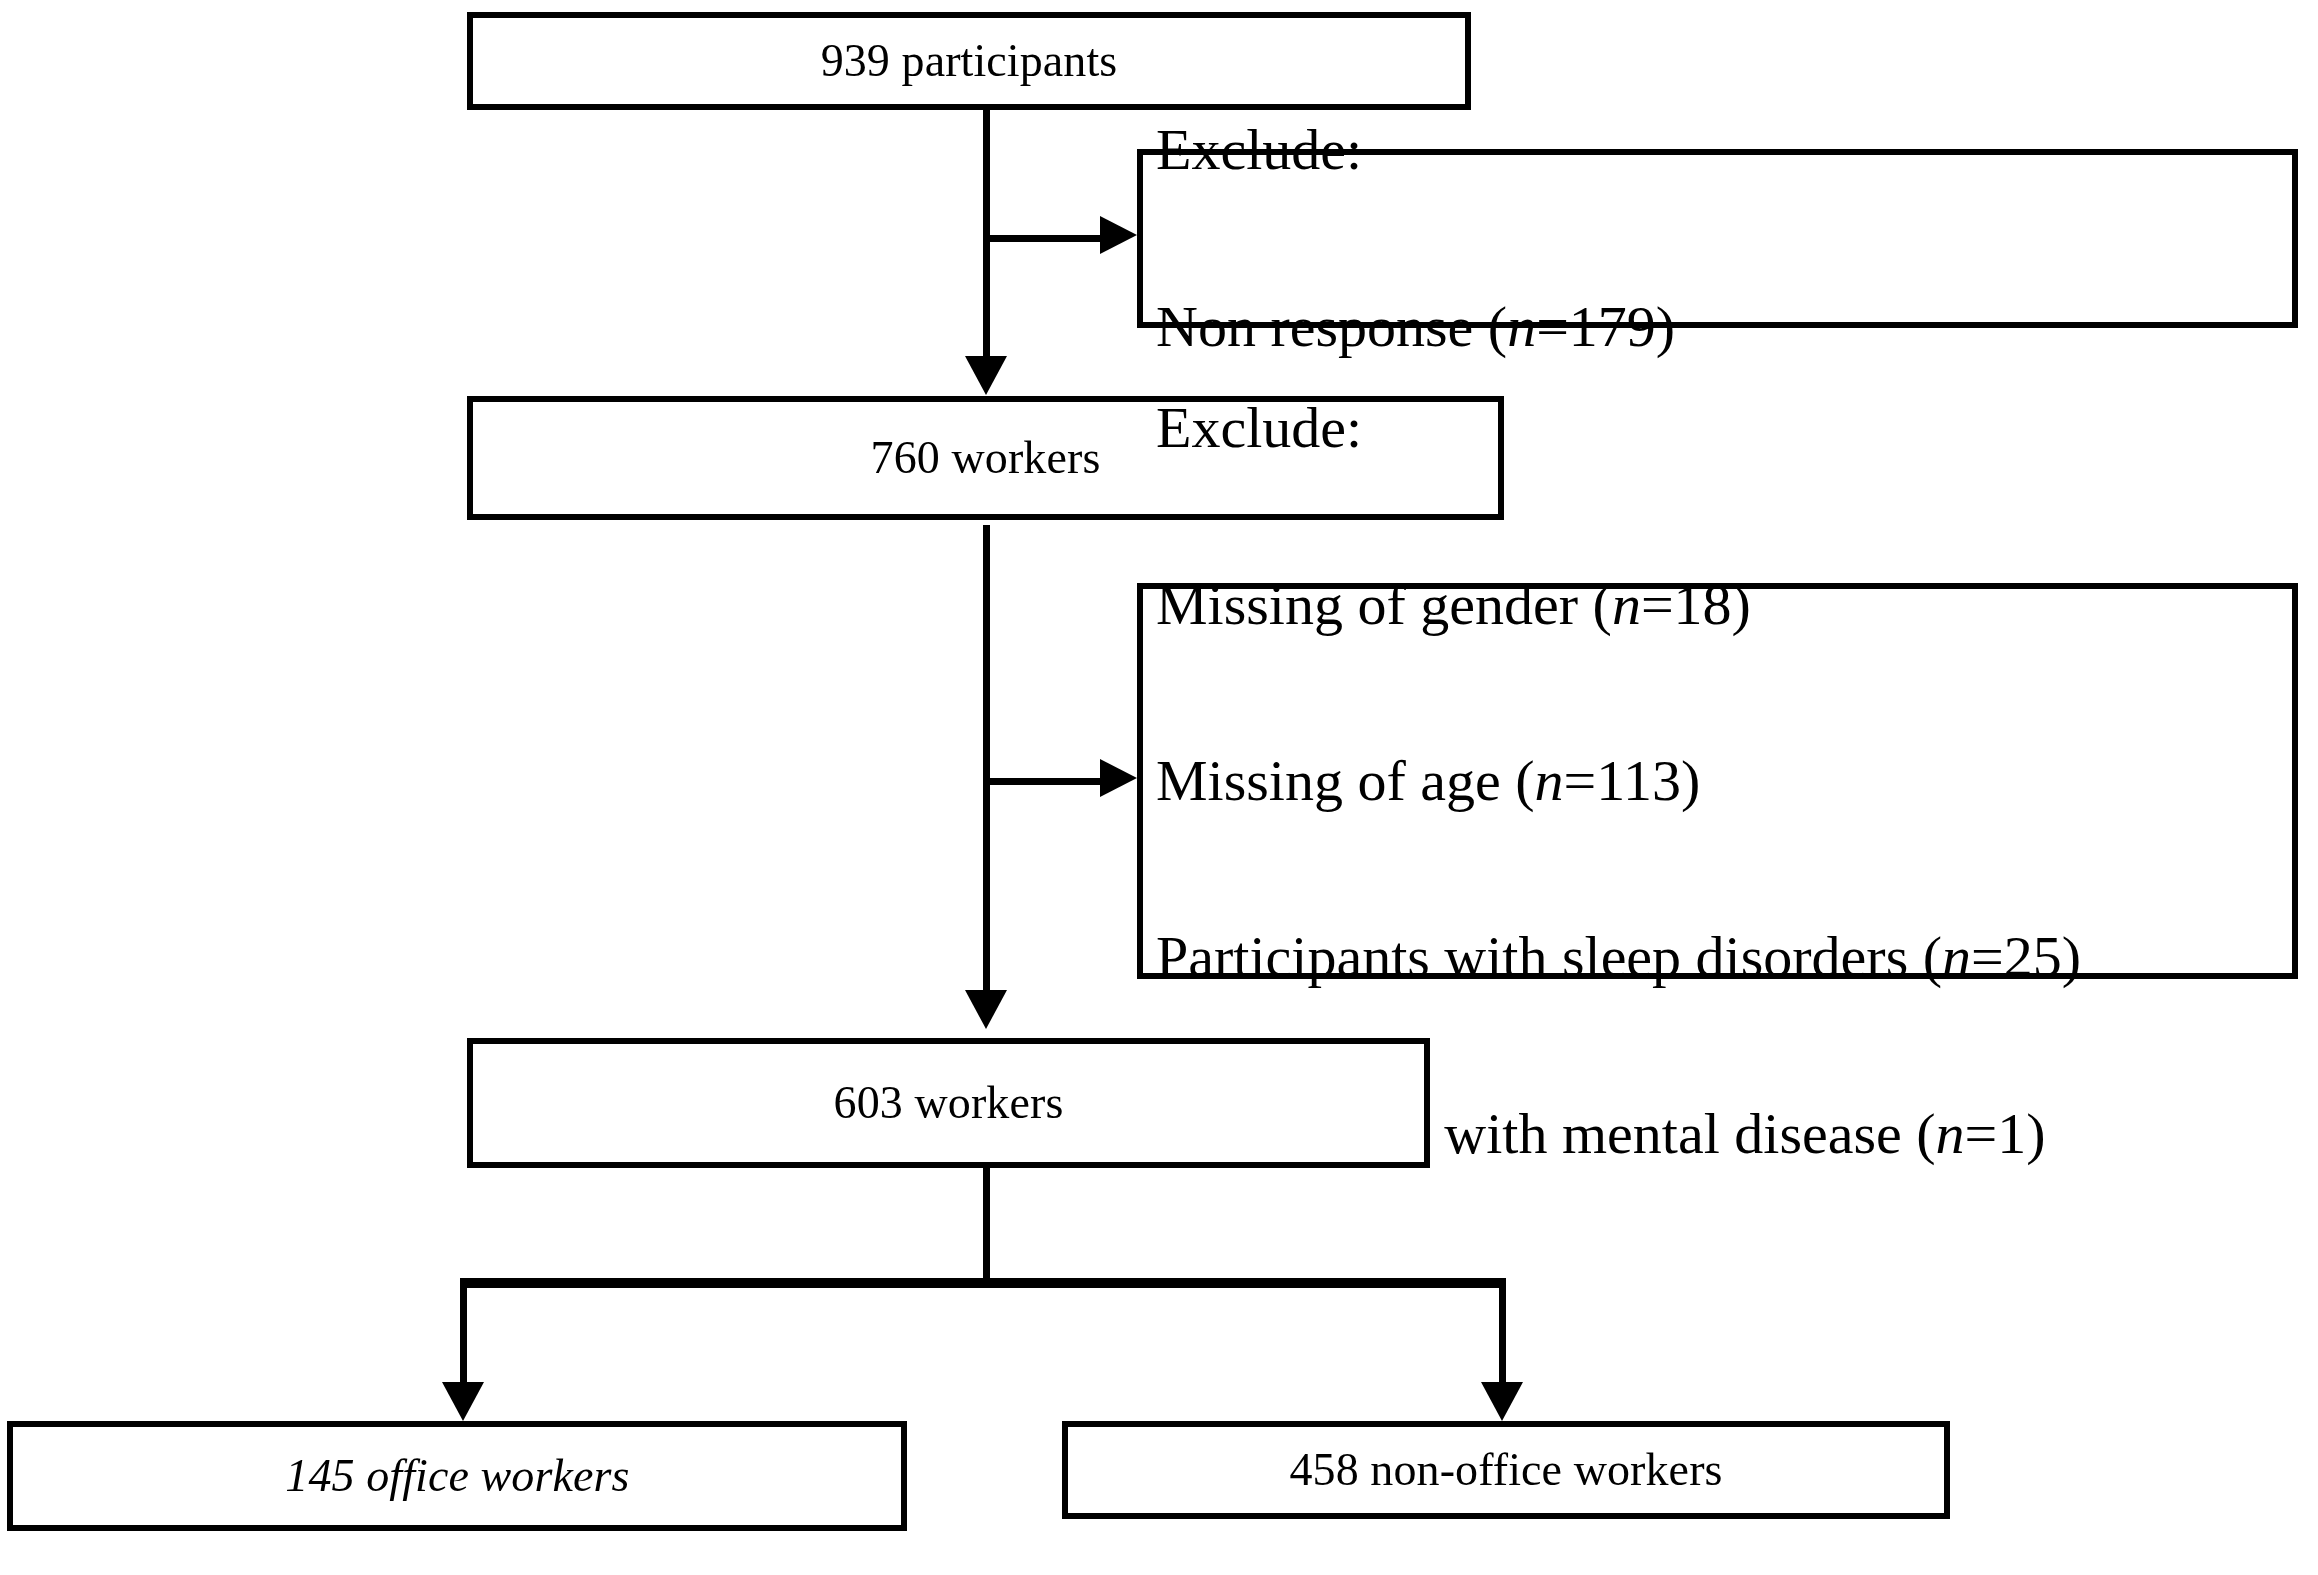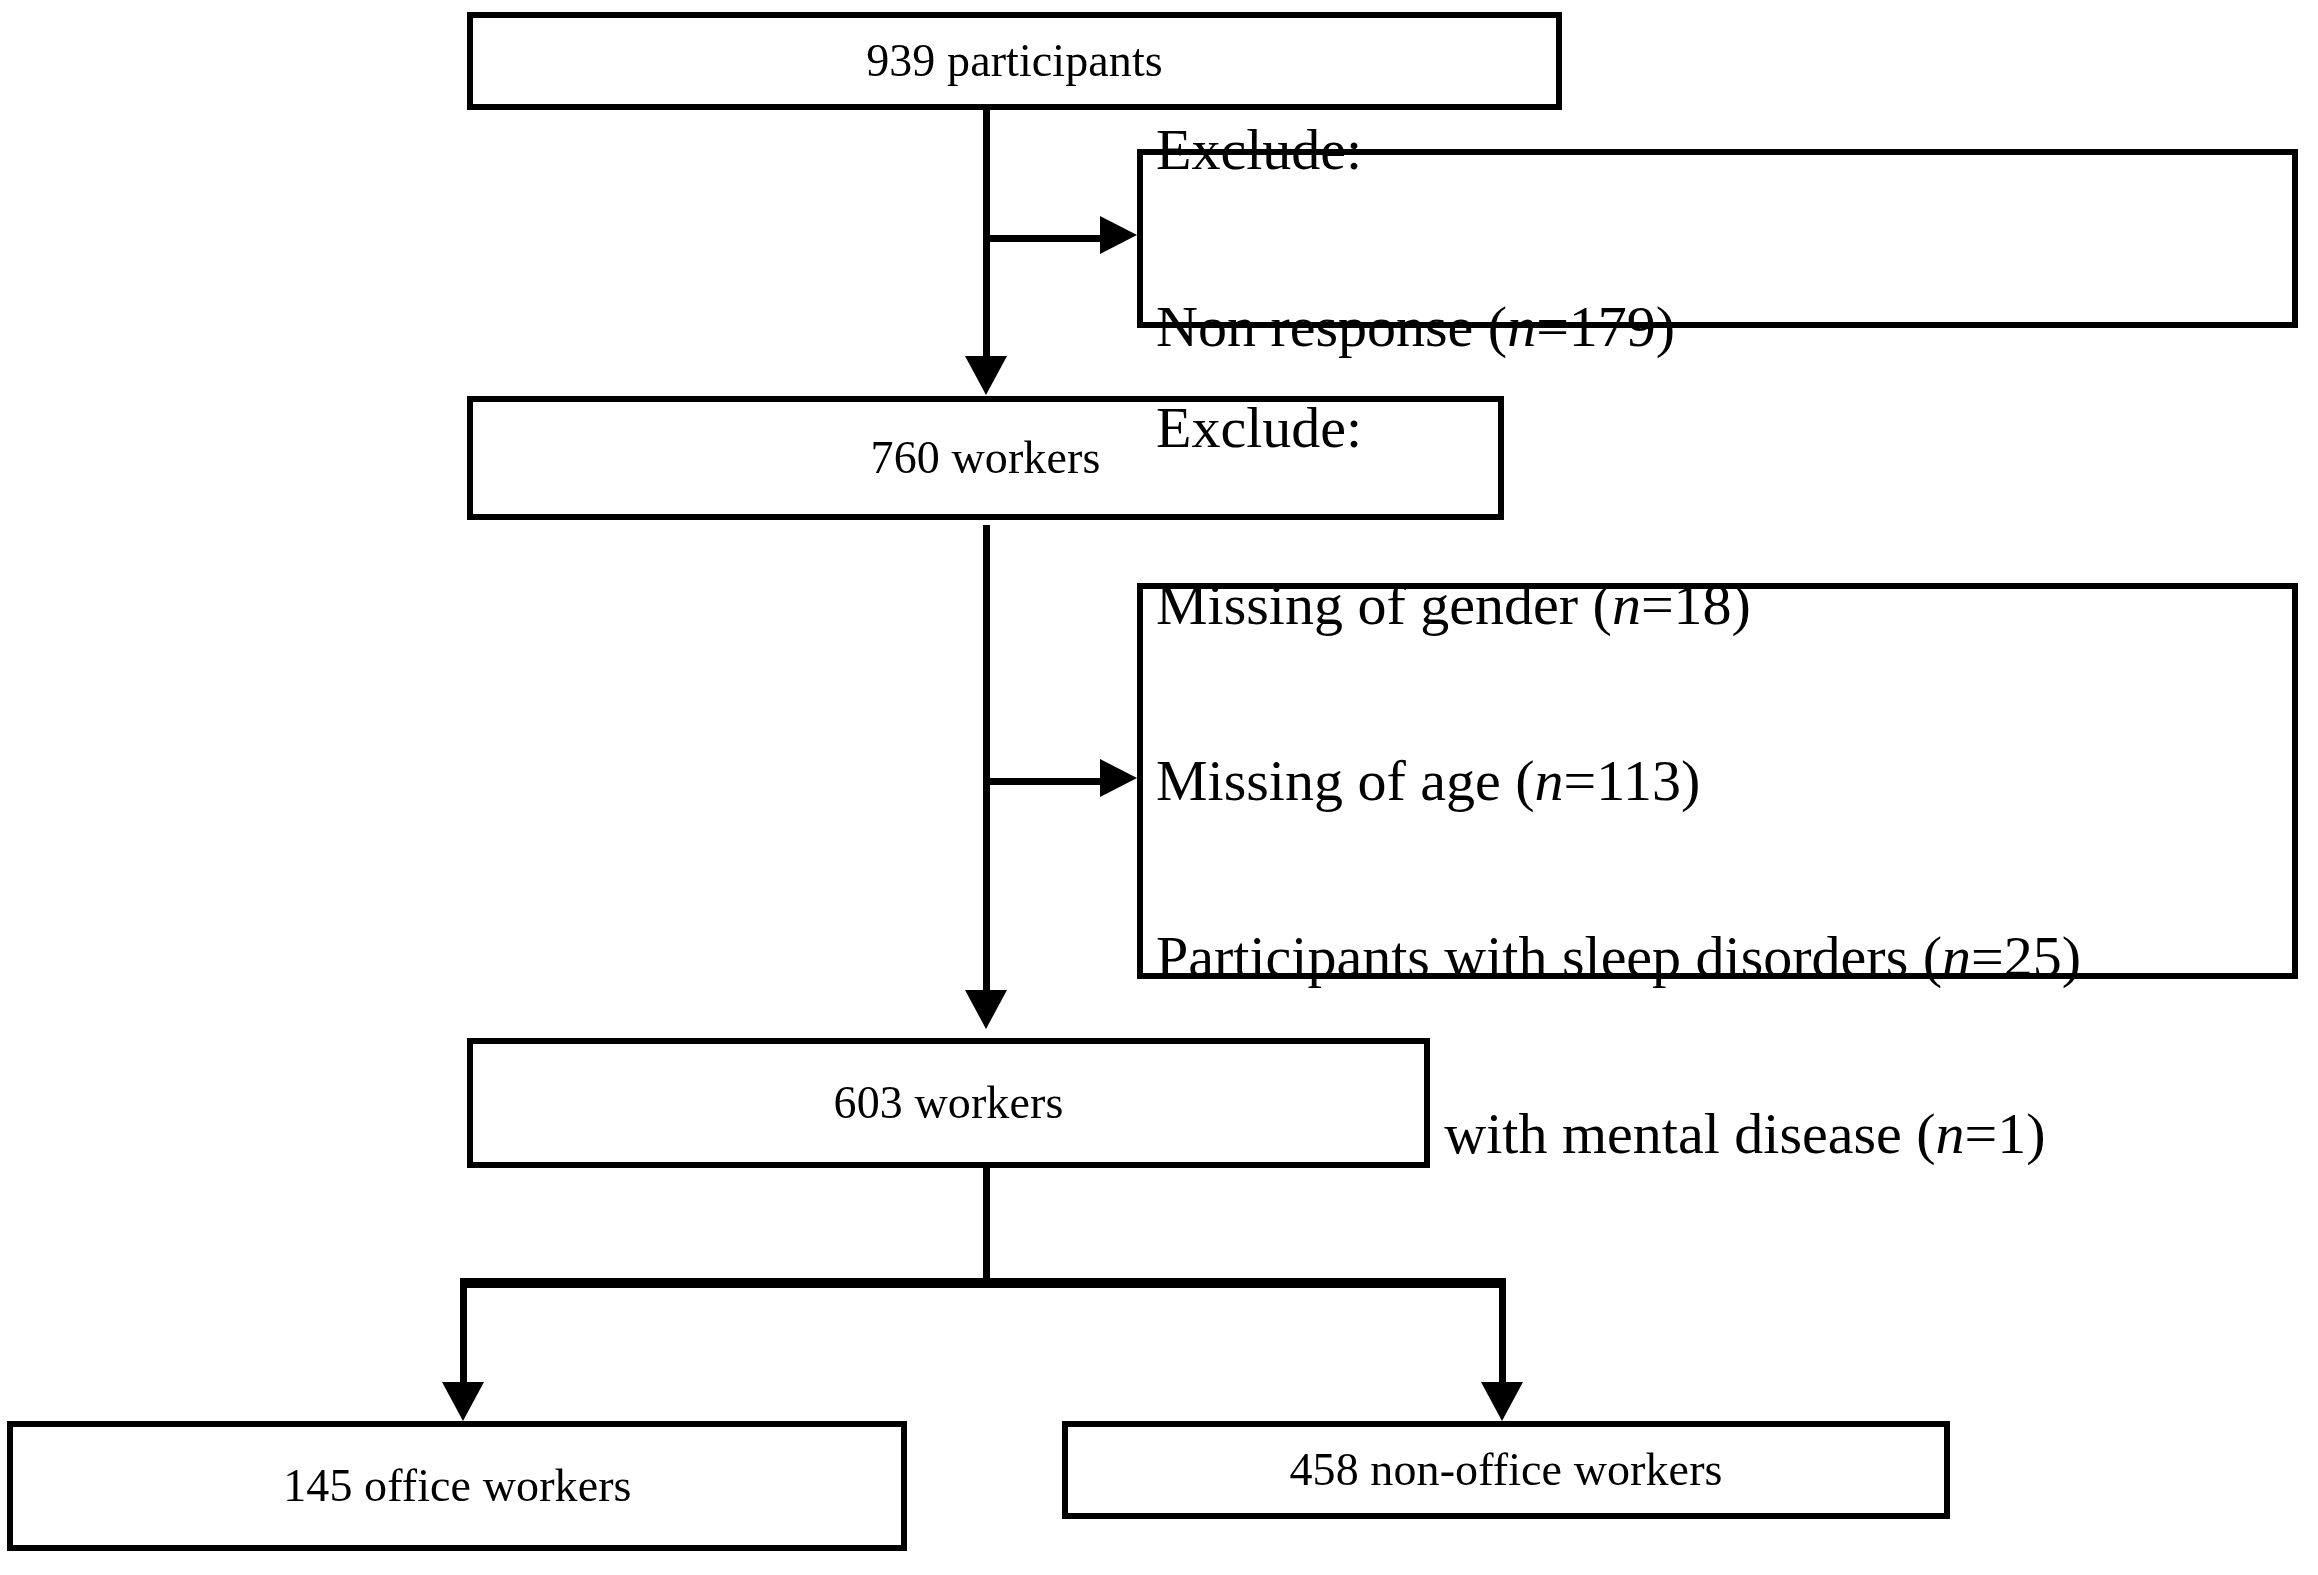--- a/index.html
+++ b/index.html
@@ -81,21 +81,21 @@
     border-bottom: 19.3px solid transparent;
     border-left: 37px solid #000000;
     z-index: 2;
   }
 </style>
 </head>
 <body>
 
 <div id="canvas">
 
-  <div class="node center" style="left:467px; top:12px; width:1095px; height:98px;">
+  <div class="node center" style="left:467px; top:12px; width:1004px; height:98px;">
     <span class="node-label">939 participants</span>
   </div>
 
   <div class="vline" style="left:983px; top:110px; height:246px;"></div>
   <div class="arrow-down" style="left:965px; top:356px;"></div>
 
   <div class="hline" style="left:983px; top:235px; width:119px;"></div>
   <div class="arrow-right" style="left:1100px; top:216px;"></div>
 
   <div class="node left" style="left:1137px; top:149px; width:1161px; height:179px;">
@@ -131,21 +131,21 @@
 
   <div class="vline" style="left:983px; top:1168px; height:115px;"></div>
   <div class="hline thick" style="left:460px; top:1278px; width:1045px;"></div>
 
   <div class="vline" style="left:460px; top:1278px; height:104px;"></div>
   <div class="arrow-down" style="left:442px; top:1382px;"></div>
 
   <div class="vline" style="left:1499px; top:1278px; height:104px;"></div>
   <div class="arrow-down" style="left:1481px; top:1382px;"></div>
 
-  <div class="node center" style="left:7.4px; top:1421px; width:900px; height:130px;">
+  <div class="node center" style="left:7.4px; top:1421px; width:900px; height:110px;font-style:italic;">
     <span class="node-label">145 office workers</span>
   </div>
 
   <div class="node center" style="left:1062px; top:1421px; width:888px; height:98px;">
     <span class="node-label">458 non-office workers</span>
   </div>
 
 </div>
 
 

